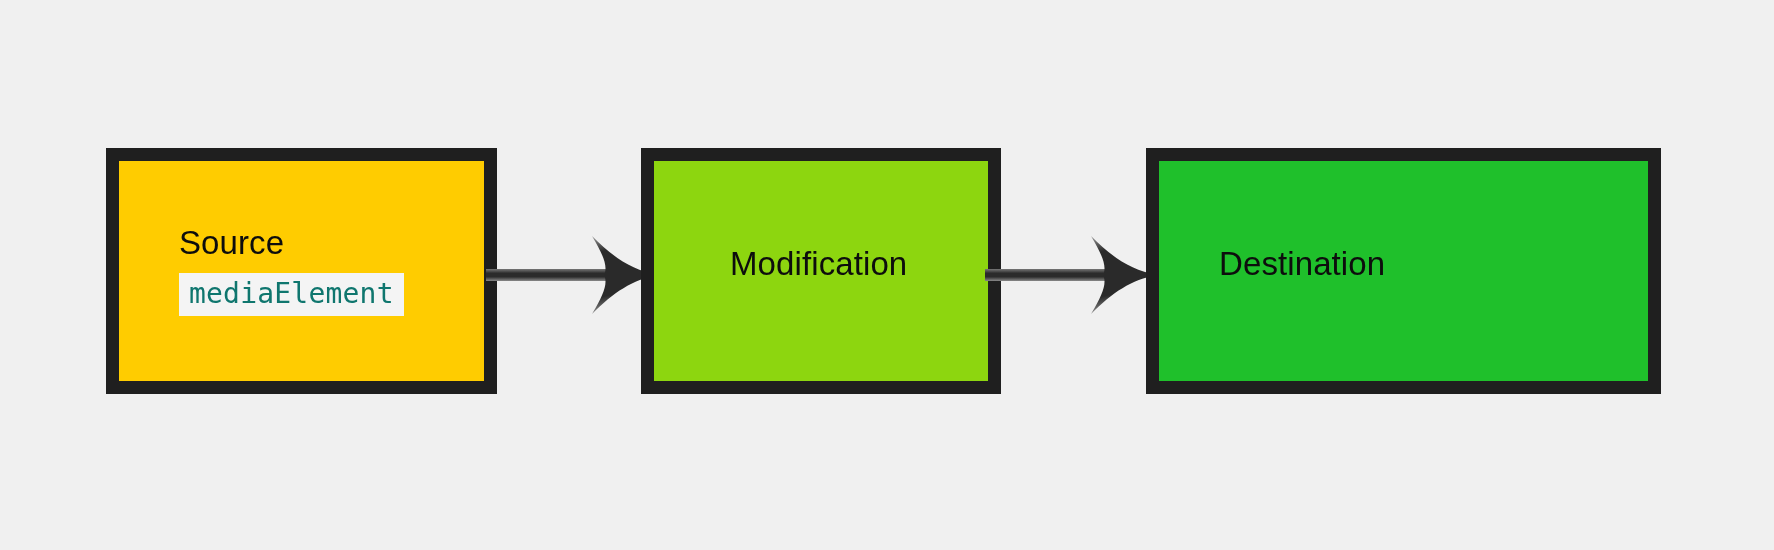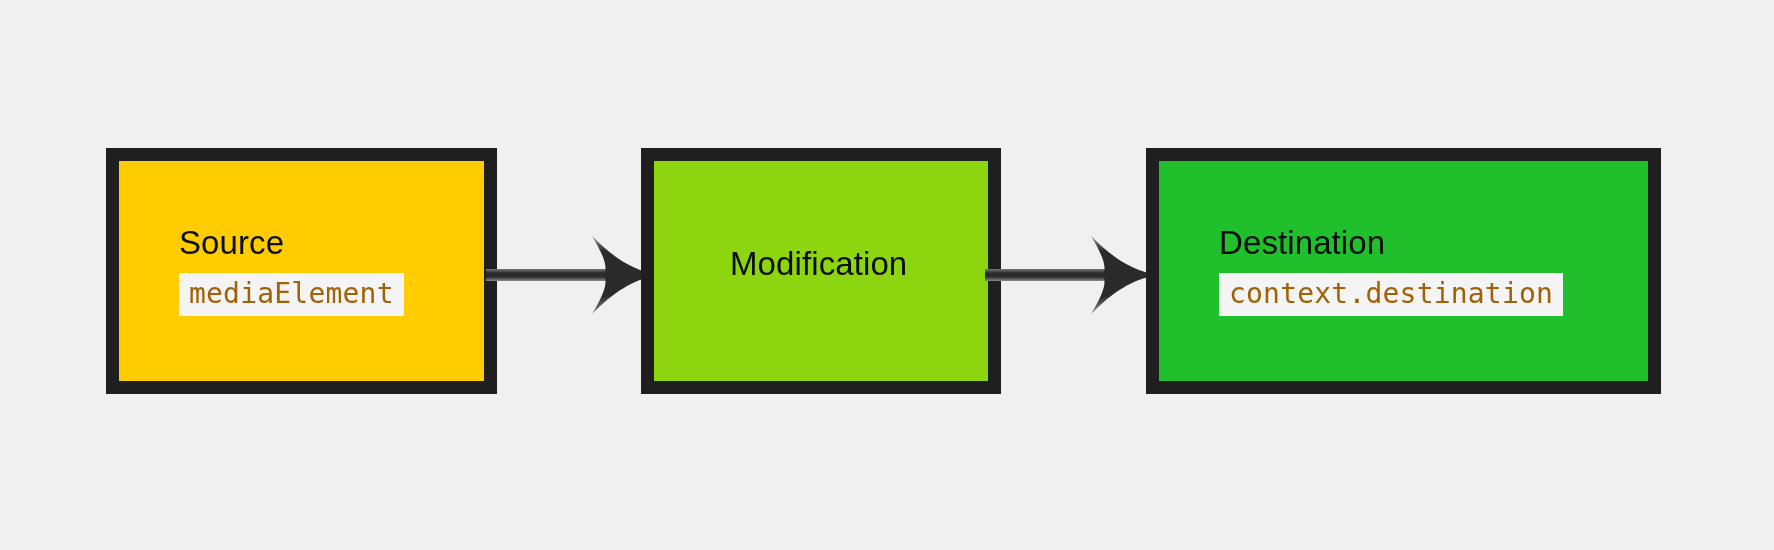--- a/index.html
+++ b/index.html
@@ -72,21 +72,21 @@
     color: #0d0d0d;
     letter-spacing: 0.1px;
     margin: 0 0 13px 0;
     white-space: nowrap;
   }
 
   .node-code {
     font-family: "DejaVu Sans Mono", "Liberation Mono", monospace;
     font-size: 28px;
     line-height: 1.25;
-    color: #a16207;
+    color: #0f766e;
     background: #f4f4f4;
     padding: 3px 10px 5px 10px;
     white-space: nowrap;
     display: inline-block;
     letter-spacing: 0.2px;
   }
 
   
   .connector {
     position: absolute;
@@ -162,17 +162,16 @@
         <path d="M 172 39
                  C 146 44, 128 56, 106 78
                  C 118 58, 122 47, 118 39
                  C 122 31, 118 20, 106 0
                  C 128 22, 146 34, 172 39 Z" fill="url(#headGrad2)"></path>
       </svg>
     </div>
 
     <div class="node node-destination">
       <div class="node-title">Destination</div>
-      <div class="node-code">context.destination</div>
     </div>
 
   </div>
 </div>
 
 </body></html>

